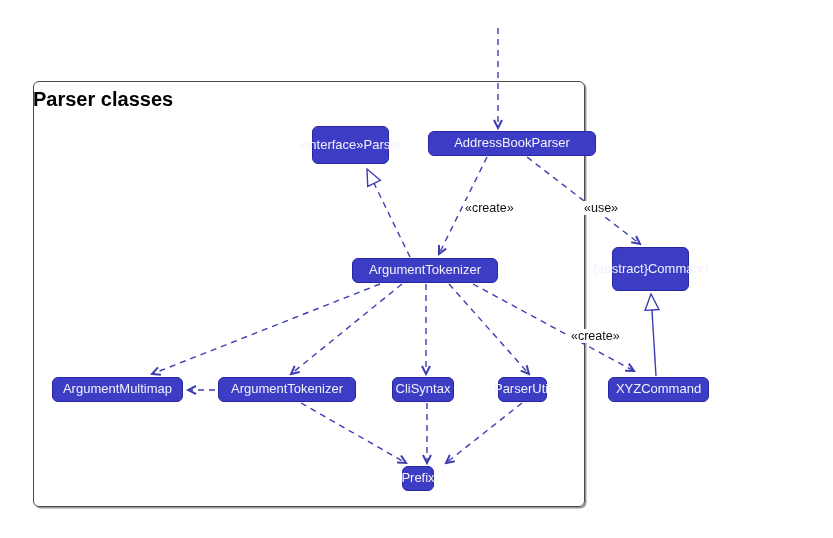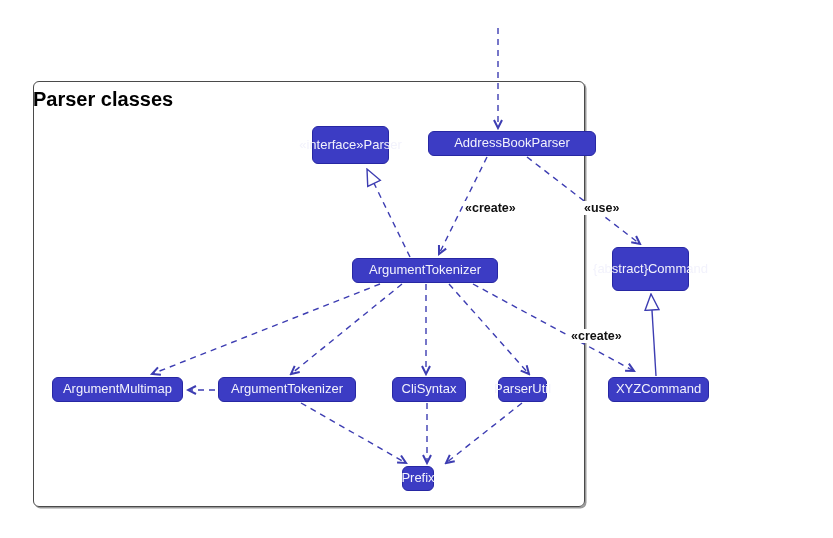--- a/index.html
+++ b/index.html
@@ -44,21 +44,21 @@
     line-height: 1.3;
     display: flex;
     flex-direction: row;
     align-items: center;
     justify-content: center;
     white-space: nowrap;
     text-align: center;
   }
   .edge-label {
     position: absolute;
-    font-weight: bold;
+    font-weight: normal;
     font-size: 12.5px;
     color: var(--label-text);
     background: var(--background);
     padding: 0 2px;
     white-space: nowrap;
   }
   svg#edges {
     position: absolute;
     left: 0; top: 0;
     width: 833px;
@@ -134,21 +134,21 @@
   </div>
 
   <div class="node" style="left:52px; top:377px; width:131px; height:25px">
     <span>ArgumentMultimap</span>
   </div>
 
   <div class="node" style="left:218px; top:377px; width:138px; height:25px">
     <span>ArgumentTokenizer</span>
   </div>
 
-  <div class="node" style="left:392px; top:377px; width:74px; height:25px">
+  <div class="node" style="left:392px; top:377px; width:62px; height:25px">
     <span>CliSyntax</span>
   </div>
 
   <div class="node" style="left:498px; top:377px; width:49px; height:25px">
     <span>ParserUtil</span>
   </div>
 
   <div class="node" style="left:608px; top:377px; width:101px; height:25px">
     <span>XYZCommand</span>
   </div>

